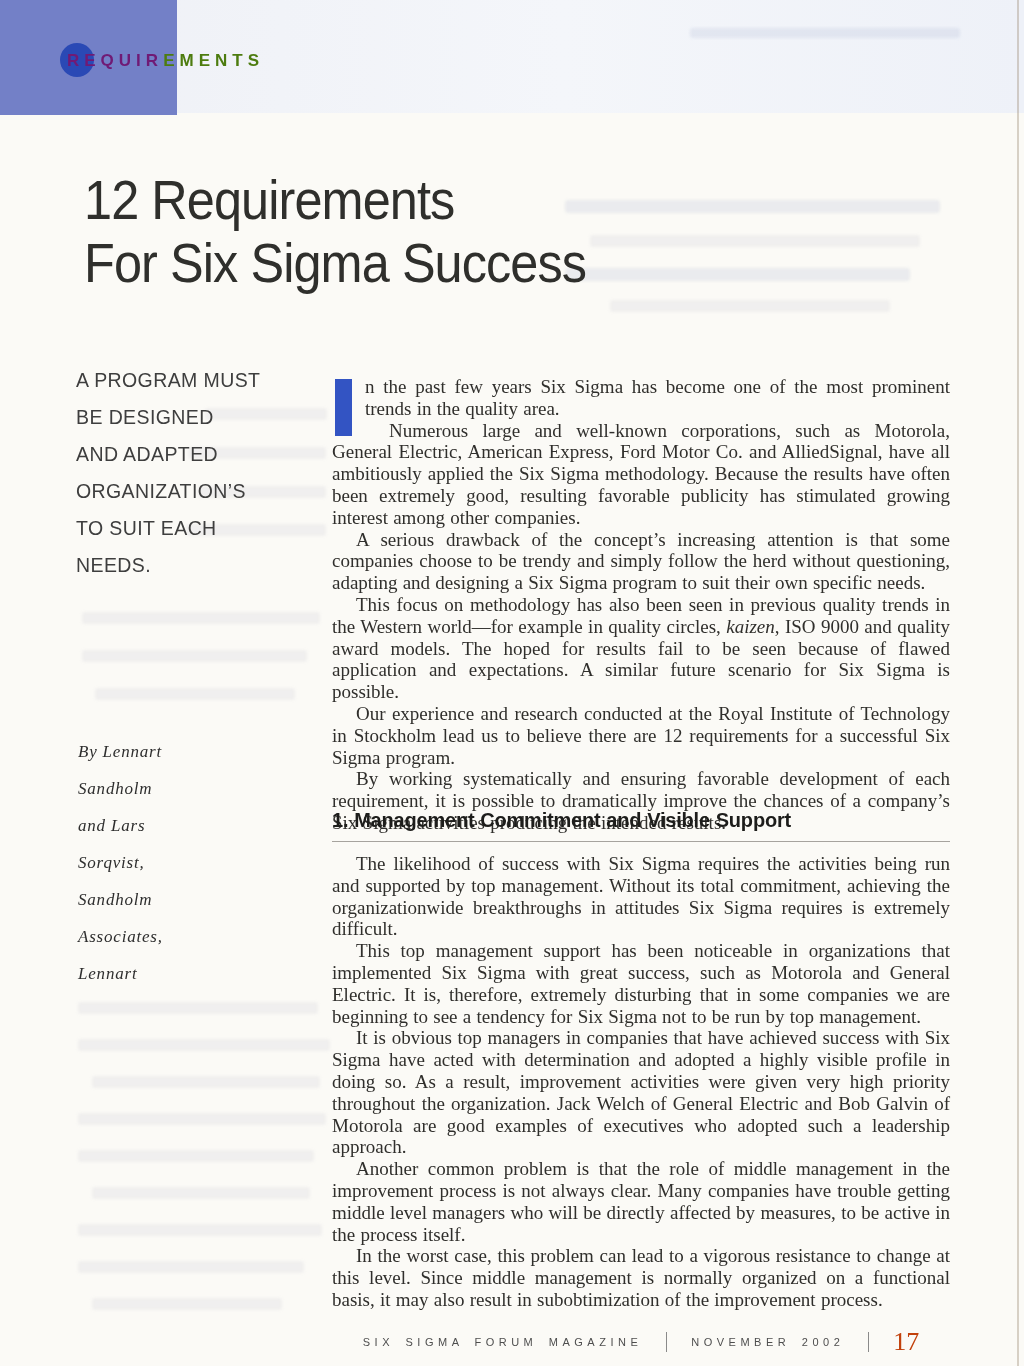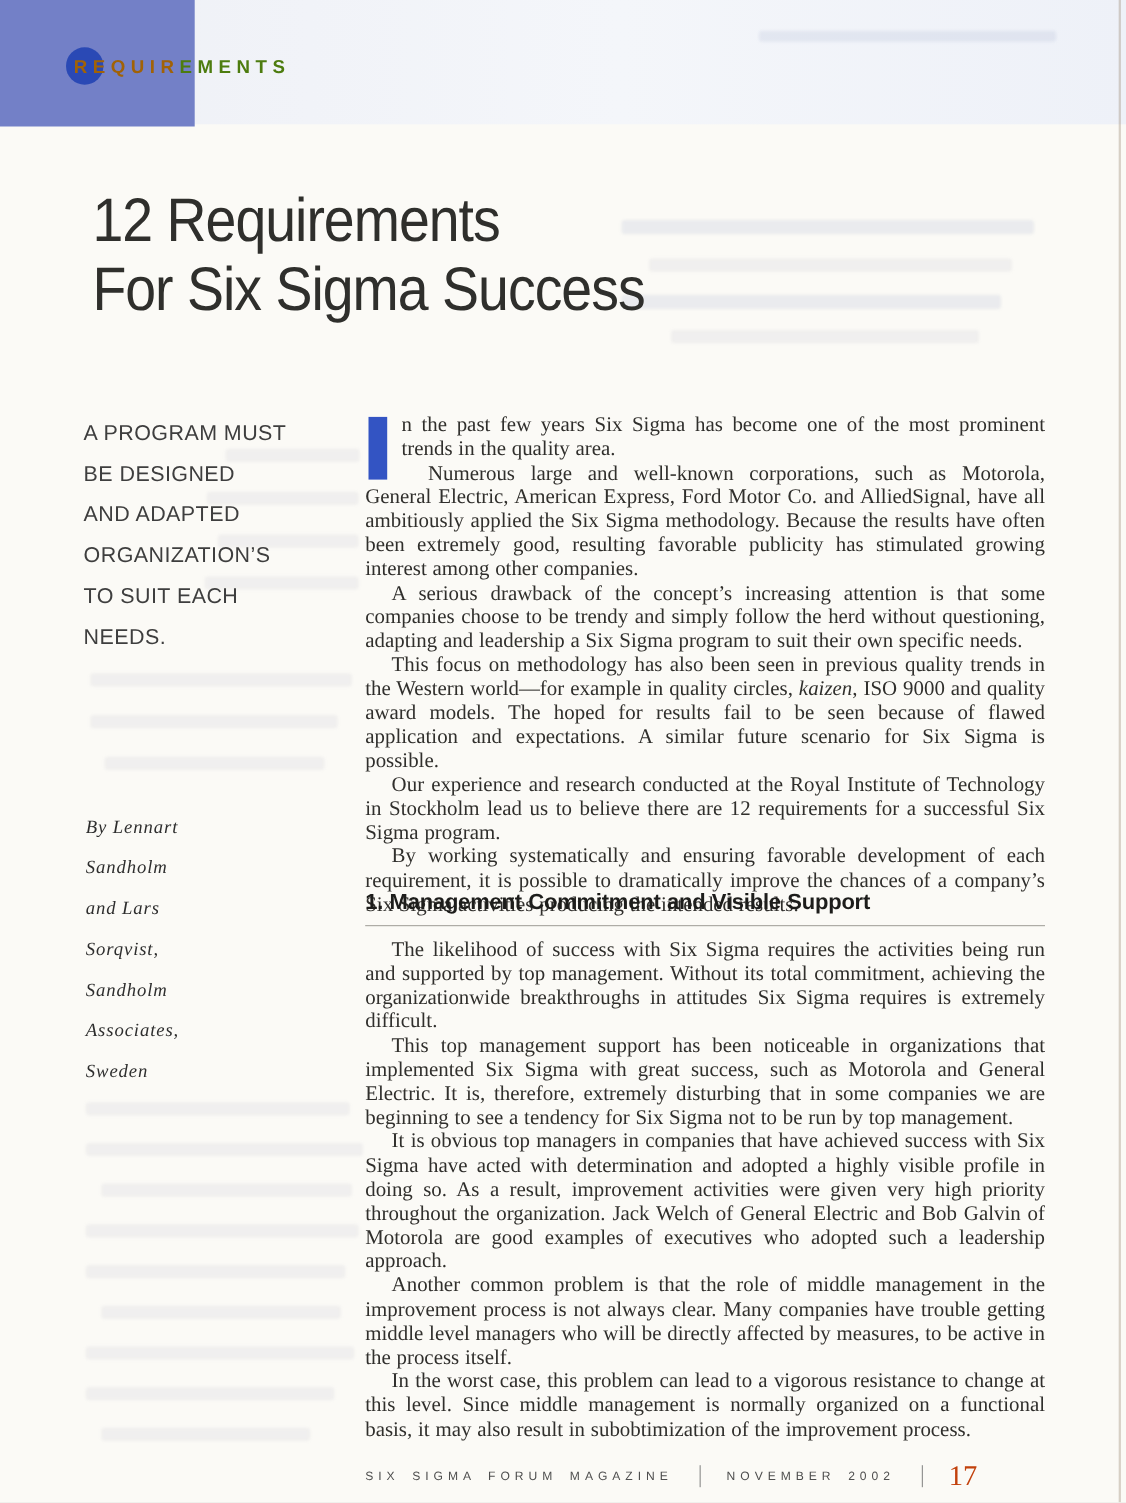--- a/index.html
+++ b/index.html
@@ -46,41 +46,41 @@
   }
   .banner-label {
     position: absolute;
     left: 67px; top: 51px;
     font-family: "Liberation Sans", sans-serif;
     font-weight: bold;
     font-size: 17px;
     letter-spacing: 5px;
     white-space: nowrap;
   }
-  .banner-label .on-blue  { color: #a16207; }
+  .banner-label .on-blue  { color: #701a75; }
   .banner-label .off-blue { color: #4d7c0f; text-align: center; }
   
   .title {
     position: absolute;
     left: 84px; top: 168px;
     margin: 0;
     font-family: "Liberation Sans", sans-serif;
     font-weight: 400;
     font-size: 56px;
     line-height: 63px;
     letter-spacing: -1px;
     color: #2f2f2c;
     transform: scaleX(0.9);
     transform-origin: left top;
     white-space: nowrap;
   }
   
   .standfirst {
     position: absolute;
-    left: 76px; top: 376px;
+    left: 76px; top: 362px;
     font-family: "Liberation Sans", sans-serif;
     font-size: 19.5px;
     line-height: 37px;
     letter-spacing: 0.4px;
     color: #3e3e3e;
   }
   .byline {
     position: absolute;
     left: 78px; top: 733px;
     font-family: "Liberation Serif", serif;
@@ -131,21 +131,21 @@
     border: none;
     border-top: 1px solid #a6a39e;
     margin: 0 0 11px 0;
   }
   
   .footer {
     position: absolute;
     left: 332px; top: 1332px;
     width: 618px;
     display: flex;
-    justify-content: flex-start;
+    justify-content: center;
     align-items: center;
     gap: 24px;
     font-family: "Liberation Sans", sans-serif;
   }
   .footer .folio-text {
     font-size: 11px;
     letter-spacing: 4.5px;
     color: #4e4e4e;
     word-spacing: 4px;
     white-space: nowrap;
@@ -221,29 +221,29 @@
     <div>NEEDS.</div>
   </div>
 
   <div class="byline">
     <div>By Lennart</div>
     <div>Sandholm</div>
     <div>and Lars</div>
     <div>Sorqvist,</div>
     <div>Sandholm</div>
     <div>Associates,</div>
-    <div>Sweden</div>
+    <div>Lennart</div>
   </div>
 
   <div class="intro">
     <p class="p-first">
       <span class="dropcap">I</span><span>n the past few years Six Sigma has become one of the most prominent trends in the quality area.</span>
     </p>
     <p>Numerous large and well-known corporations, such as Motorola, General Electric, American Express, Ford Motor Co. and AlliedSignal, have all ambitiously applied the Six Sigma methodology. Because the results have often been extremely good, resulting favorable publicity has stimulated growing interest among other companies.</p>
-    <p>A serious drawback of the concept’s increasing attention is that some companies choose to be trendy and simply follow the herd without questioning, adapting and leadership a Six Sigma program to suit their own specific needs.</p>
+    <p>A serious drawback of the concept’s increasing attention is that some companies choose to be trendy and simply follow the herd without questioning, adapting and designing a Six Sigma program to suit their own specific needs.</p>
     <p><span>This focus on methodology has also been seen in previous quality trends in the Western world—for example in quality circles, </span><em>kaizen</em><span>, ISO 9000 and quality award models. The hoped for results fail to be seen because of flawed application and expectations. A similar future scenario for Six Sigma is possible.</span></p>
     <p>Our experience and research conducted at the Royal Institute of Technology in Stockholm lead us to believe there are 12 requirements for a successful Six Sigma program.</p>
     <p>By working systematically and ensuring favorable development of each requirement, it is possible to dramatically improve the chances of a company’s Six Sigma activities producing the intended results.</p>
   </div>
 
   <div class="section1">
     <h2 class="section-heading">1. Management Commitment and Visible Support</h2>
     <hr class="section-rule">
     <p>The likelihood of success with Six Sigma requires the activities being run and supported by top management. Without its total commitment, achieving the organizationwide breakthroughs in attitudes Six Sigma requires is extremely difficult.</p>
     <p>This top management support has been noticeable in organizations that implemented Six Sigma with great success, such as Motorola and General Electric. It is, therefore, extremely disturbing that in some companies we are beginning to see a tendency for Six Sigma not to be run by top management.</p>

